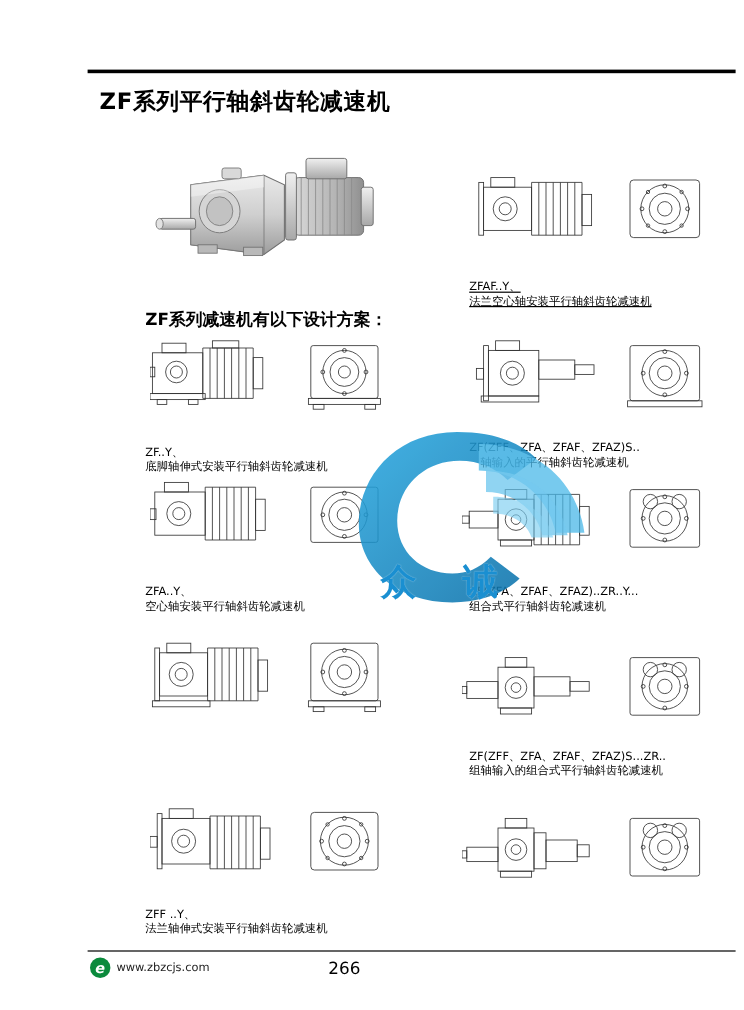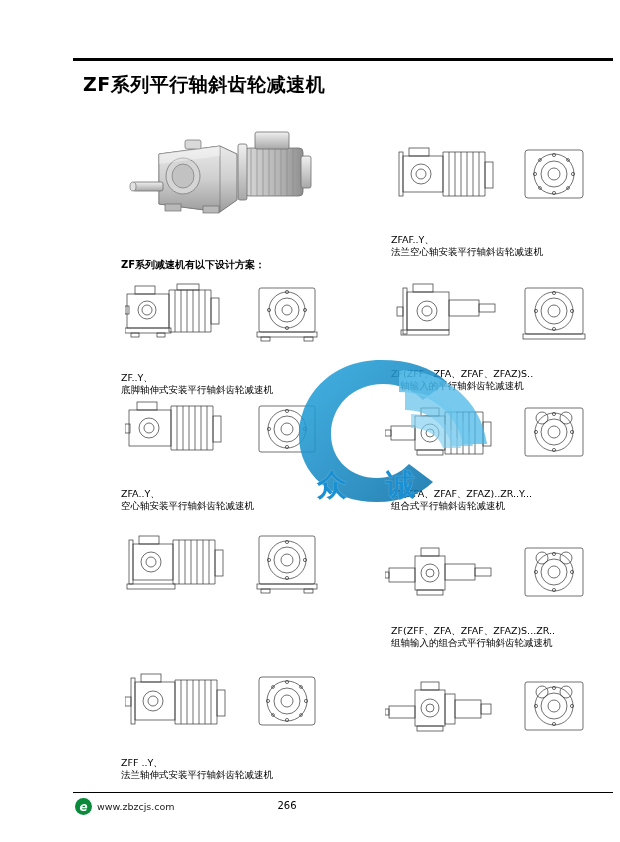--- a/index.html
+++ b/index.html
@@ -29,21 +29,21 @@
   }
 
   
   .cap{
     position:absolute;font-size:9.5px;line-height:12px;color:#000;white-space:nowrap;
   }
   .cap .l1{display:block;}
   .cap .l2{display:block;}
 
   .note{
-    position:absolute;left:88px;top:258px;font-size:10px;font-weight:bold;
+    position:absolute;left:88px;top:258px;font-size:14px;font-weight:bold;
   }
 
   
   .fig{position:absolute;}
   svg{display:block;}
 
   
   .watermark{
     position:absolute;left:248px;top:340px;width:230px;height:180px;
     pointer-events:none;
@@ -62,21 +62,21 @@
   }
   .footer-logo{
     position:absolute;left:42px;top:798px;width:17px;height:17px;border-radius:50%;
     background:#0b8a3c;color:#fff;font-size:12px;font-weight:bold;
     display:flex;align-items:center;justify-content:center;font-style:italic;
   }
   .footer-url{
     position:absolute;left:64px;top:801px;font-size:9.5px;color:#222;
   }
   .page-num{
-    position:absolute;left:0;top:800px;width:508px;text-align:center;font-size:10px;
+    position:absolute;left:0;top:800px;width:508px;text-align:center;font-size:14px;
   }
 </style>
 </head>
 <body>
 
 <div class="page">
 
   <div class="top-rule"></div>
   <div class="page-title">ZF系列平行轴斜齿轮减速机</div>
 
@@ -329,21 +329,21 @@
           <circle cx="36" cy="53" r="1.6"></circle>
         <circle cx="17" cy="34" r="1.6"></circle>
           <circle cx="55" cy="34" r="1.6"></circle>
         <circle cx="22" cy="20" r="1.4"></circle>
           <circle cx="50" cy="20" r="1.4"></circle>
         <circle cx="22" cy="48" r="1.4"></circle>
           <circle cx="50" cy="48" r="1.4"></circle>
       </g>
     </svg>
   </div>
-  <div class="cap" style="left:358px;top:234px;">
+  <div class="cap" style="left:358px;top:234px;text-decoration:underline;">
     <span class="l1">ZFAF..Y、</span>
     <span class="l2">法兰空心轴安装平行轴斜齿轮减速机</span>
   </div>
 
   <div class="fig" style="left:360px;top:282px;">
     <svg width="110" height="72" viewBox="0 0 110 72">
       <g fill="none" stroke="#333" stroke-width="0.7">
         <rect x="14" y="10" width="42" height="38"></rect>
         <rect x="20" y="2" width="20" height="8"></rect>
         <rect x="10" y="6" width="4" height="46"></rect>

